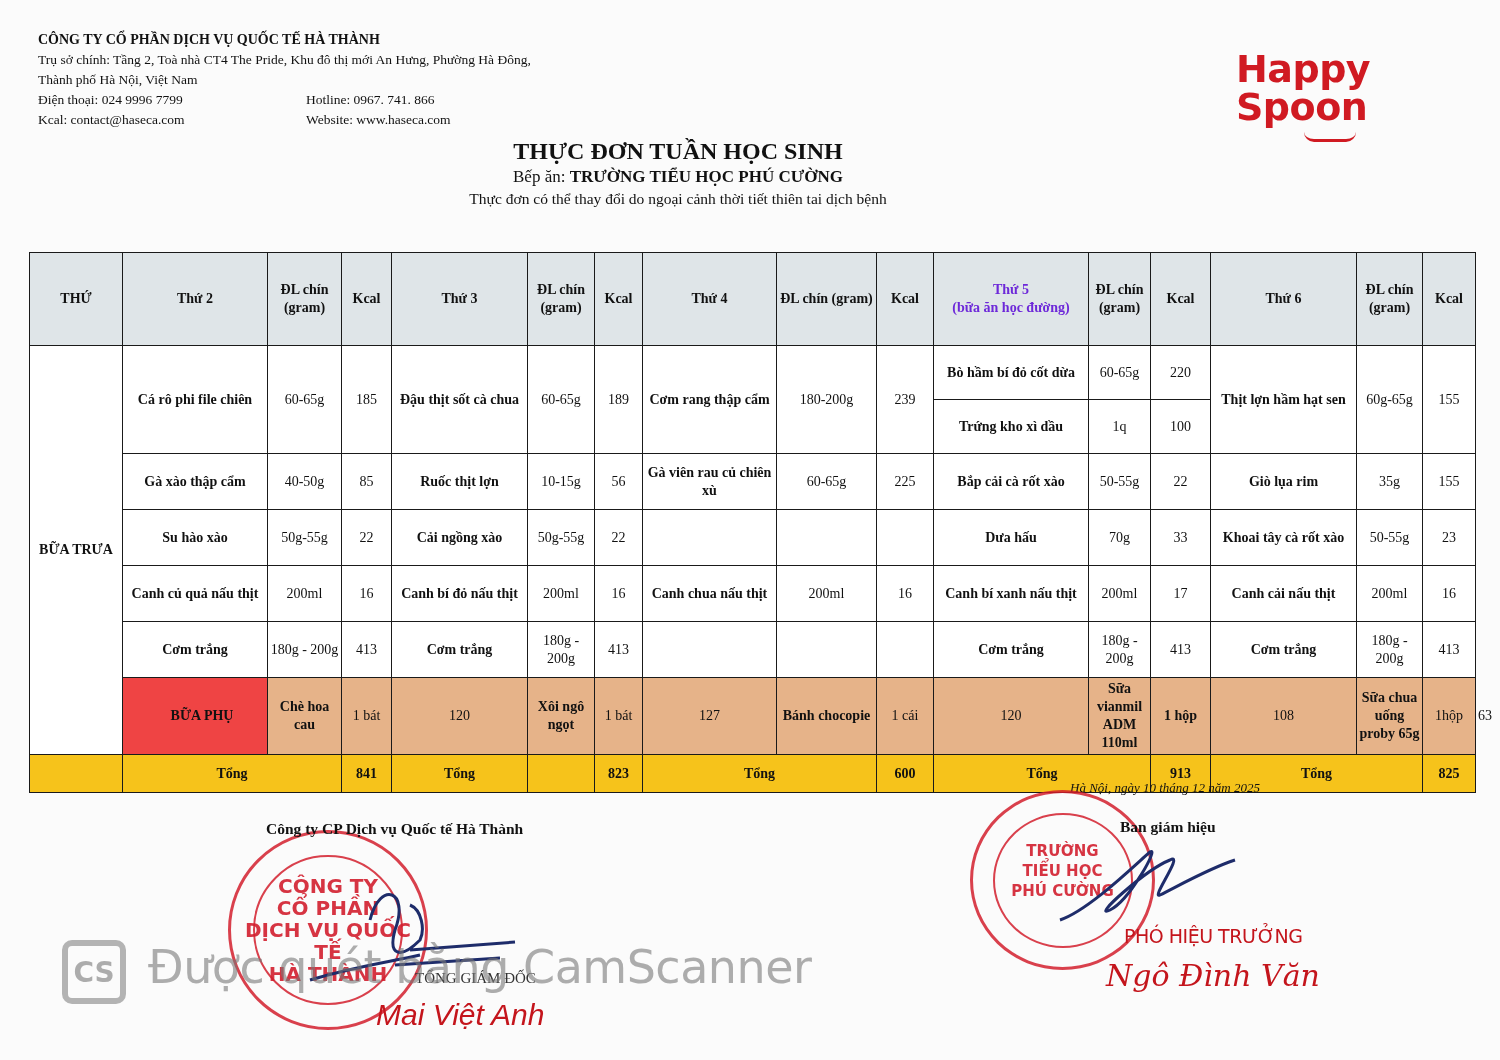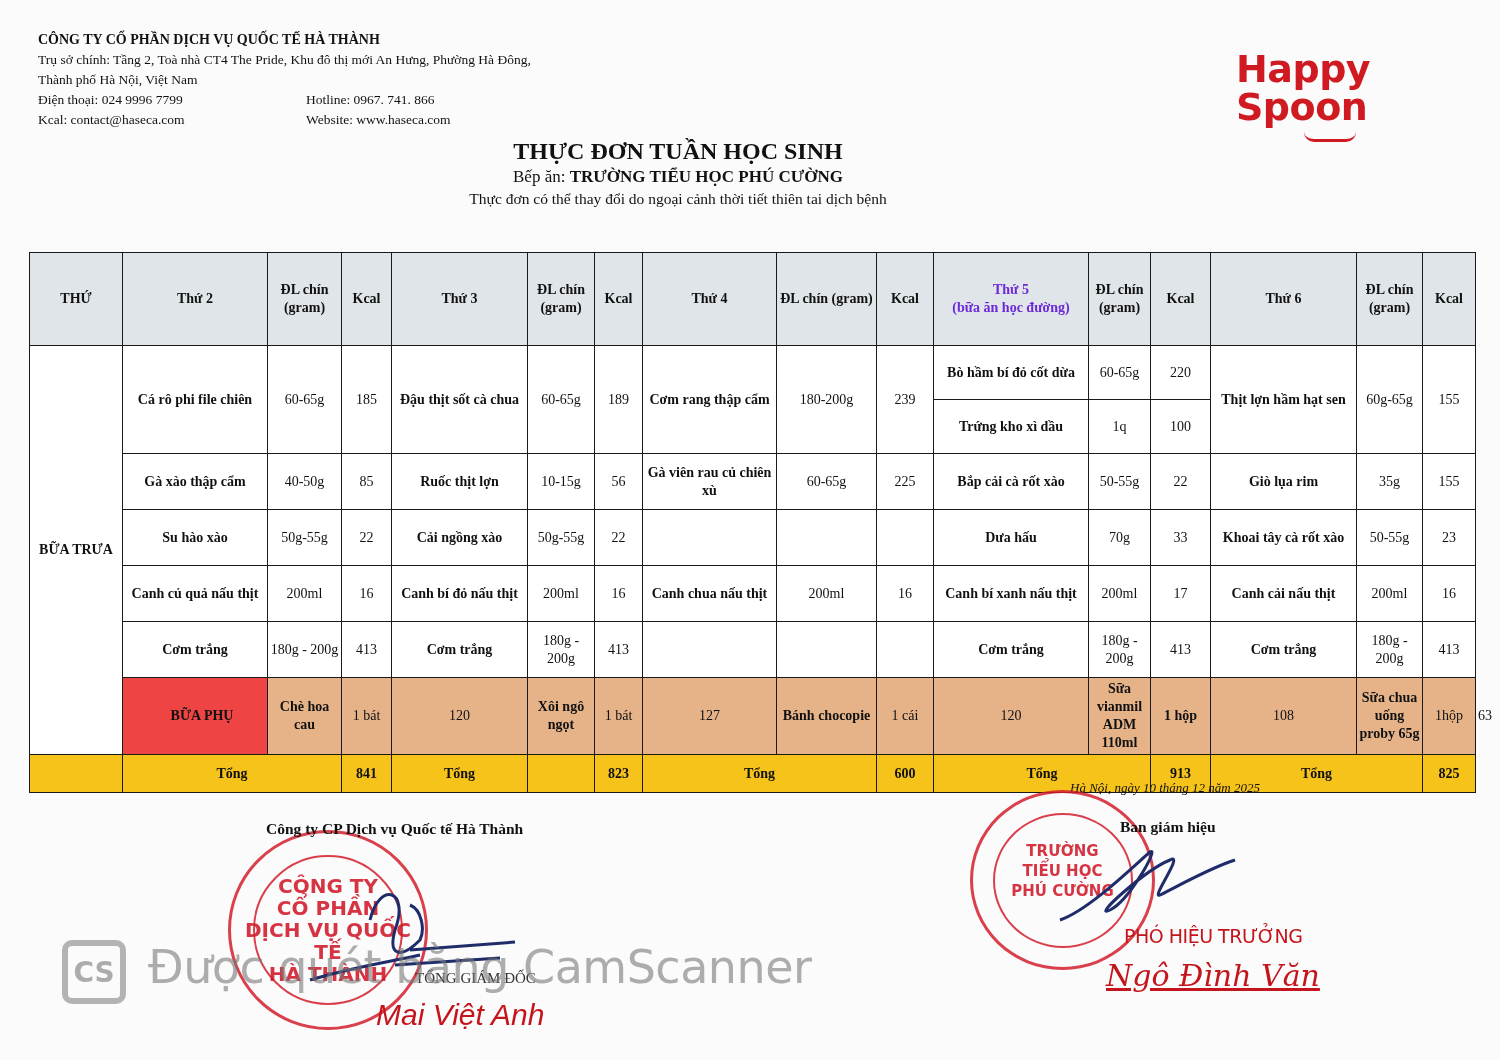--- a/index.html
+++ b/index.html
@@ -40,21 +40,21 @@
 
   .place-date { position: absolute; left: 1070px; top: 780px; font-size: 13px; font-style: italic; }
   .left-sign .company-line { position: absolute; left: 266px; top: 820px; font-size: 15.5px; font-weight: bold; }
   .left-sign .role { position: absolute; left: 415px; top: 970px; font-size: 15px; color: #333; }
   .left-sign .nm { position: absolute; left: 376px; top: 998px; font-size: 30px; font-style: italic;
                    color: #c4151c; font-family: Liberation Sans, sans-serif; }
   .right-sign .board { position: absolute; left: 1120px; top: 818px; font-size: 15.5px; font-weight: bold; }
   .right-sign .role { position: absolute; left: 1124px; top: 925px; font-size: 19px; color: #c4151c;
                       font-family: "DejaVu Sans", sans-serif; letter-spacing: -0.5px; }
   .right-sign .nm { position: absolute; left: 1106px; top: 958px; font-size: 30px; font-style: italic;
-                    color: #c4151c; font-family: "DejaVu Serif", serif; text-decoration: underline; }
+                    color: #c4151c; font-family: "DejaVu Serif", serif; }
 
   .stamp { position: absolute; border-radius: 50%; border: 3px solid rgba(210,30,45,0.85); }
   .stamp .inner { position: absolute; border-radius: 50%; border: 2px solid rgba(210,30,45,0.85); }
   .stamp .txt { position: absolute; width: 100%; text-align: center; color: rgba(210,30,45,0.9);
                 font-family: "DejaVu Sans", sans-serif; font-weight: bold; }
   .stamp1 { left: 228px; top: 830px; width: 200px; height: 200px; }
   .stamp1 .inner { left: 22px; top: 22px; width: 150px; height: 150px; }
   .stamp1 .txt { top: 42px; font-size: 20px; line-height: 22px; }
   .stamp2 { left: 970px; top: 790px; width: 185px; height: 180px; }
   .stamp2 .inner { left: 20px; top: 20px; width: 140px; height: 135px; }

